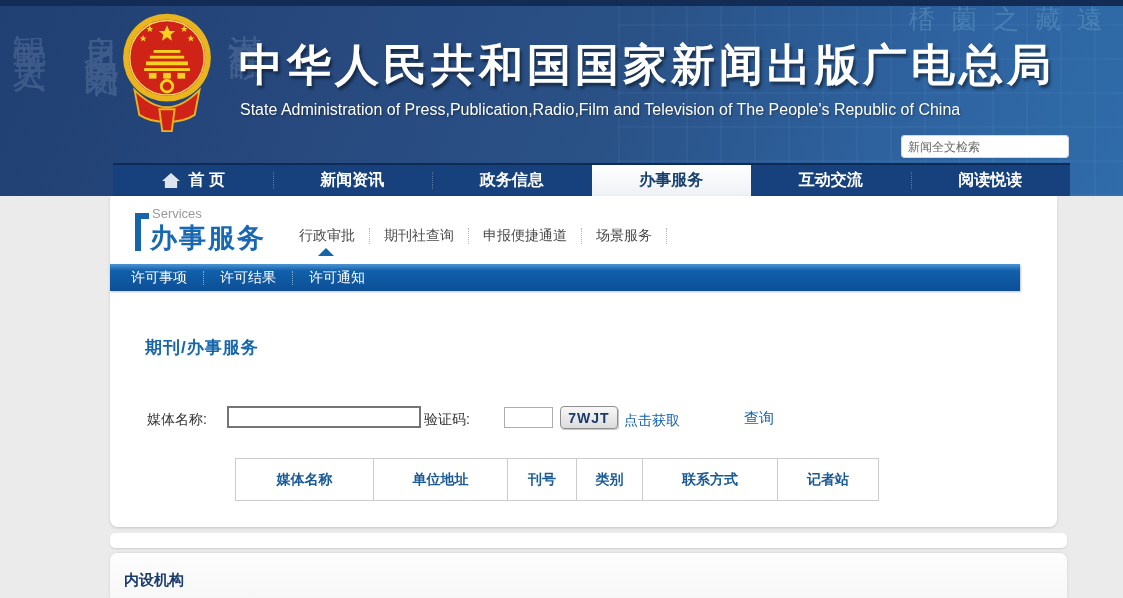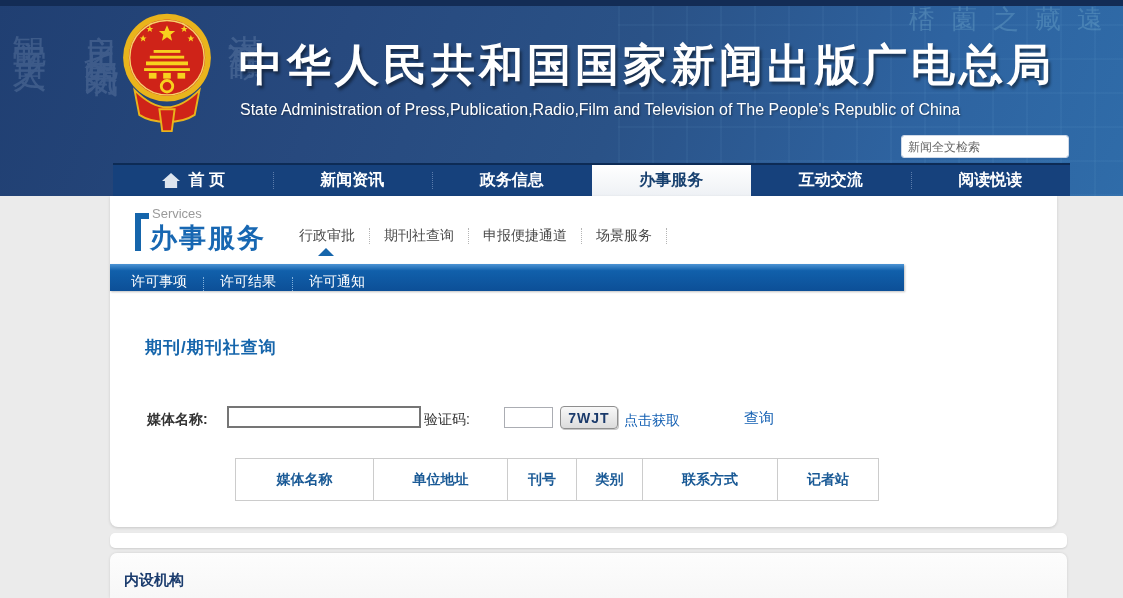--- a/index.html
+++ b/index.html
@@ -55,31 +55,31 @@
     border-left:6px solid #1565ab; border-top:6px solid #1565ab; }
   .svc-eyebrow { position:absolute; left:42px; top:10px; color:#9a9a9a; font-size:13px; }
   .svc-title { position:absolute; left:40px; top:24px; color:#1767b2; font-size:27px; font-weight:bold; letter-spacing:2px; }
 
   .svc-menu { position:absolute; left:175px; top:30px; display:flex; align-items:center; height:20px; }
   .svc-menu-item { padding:0 14px; font-size:14px; color:#4a4a4a; cursor:pointer; position:relative; white-space:nowrap; }
   .svc-sep { height:16px; border-left:1px dotted #b5b5b5; }
   .svc-triangle { position:absolute; left:208px; top:52px; width:0; height:0;
     border-left:8px solid transparent; border-right:8px solid transparent; border-bottom:8px solid #1565ab; }
 
-  .bluebar { position:absolute; left:0; top:68px; width:794px; height:27px;
+  .bluebar { position:absolute; left:0; top:68px; width:910px; height:27px;
     background:linear-gradient(180deg, #4d94d4 0%, #1160ab 25%, #0c4f97 100%);
-    display:flex; align-items:flex-end; box-shadow:1px 1px 2px rgba(0,0,0,0.25); }
+    display:flex; align-items:center; box-shadow:1px 1px 2px rgba(0,0,0,0.25); }
   .bluebar-item { padding:0 16px; color:#ffffff; font-size:14px; cursor:pointer; white-space:nowrap; }
   .bluebar-item:first-child { padding-left:21px; }
   .bluebar-sep { height:14px; border-left:1px dotted #7fb0dc; }
 
   .page-title { position:absolute; left:35px; top:140px; color:#1565ab; font-size:17px; font-weight:bold; letter-spacing:1px; }
 
   .form-label { position:absolute; font-size:14px; color:#333; top:215px; }
-  .lbl-media { left:37px;font-weight:bold; }
+  .lbl-media { left:37px; }
   .lbl-captcha { left:314px; }
   .inp-media { position:absolute; left:117px; top:210px; width:194px; height:22px;
     border:2px solid #757575; outline:none; padding:0 4px; font-size:13px; }
   .inp-captcha { position:absolute; left:394px; top:211px; width:49px; height:21px;
     border:1px solid #abadb3; outline:none; padding:0 4px; font-size:13px; text-align:center; }
   .btn-captcha { position:absolute; left:450px; top:210px; width:58px; height:23px;
     border:1px solid #8e8e8e; border-radius:4px; background:linear-gradient(#f8f8f8, #dcdcdc);
     color:#1a3a6b; font-weight:bold; font-size:14px; letter-spacing:1px; cursor:pointer;
     box-shadow:1px 1px 0 #c7c7c7; font-family:"Liberation Sans", sans-serif; }
   .link-refresh { position:absolute; left:514px; top:216px; font-size:14px; color:#1460b3; cursor:pointer; text-decoration:none; }
@@ -189,21 +189,21 @@
     <div class="svc-triangle"></div>
 
     <div class="bluebar">
       <div class="bluebar-item">许可事项</div>
       <div class="bluebar-sep"></div>
       <div class="bluebar-item">许可结果</div>
       <div class="bluebar-sep"></div>
       <div class="bluebar-item">许可通知</div>
     </div>
 
-    <div class="page-title">期刊/期刊社查询</div>
+    <div class="page-title">期刊/办事服务</div>
 
     <div class="form-label lbl-media">媒体名称:</div>
     <input class="inp-media" type="text" value="" style="">
     <div class="form-label lbl-captcha">验证码:</div>
     <input class="inp-captcha" type="text" value="" style="">
     <button class="btn-captcha">7WJT</button>
     <a class="link-refresh">点击获取</a>
     <a class="link-query">查询</a>
 
     <div class="qtable">

